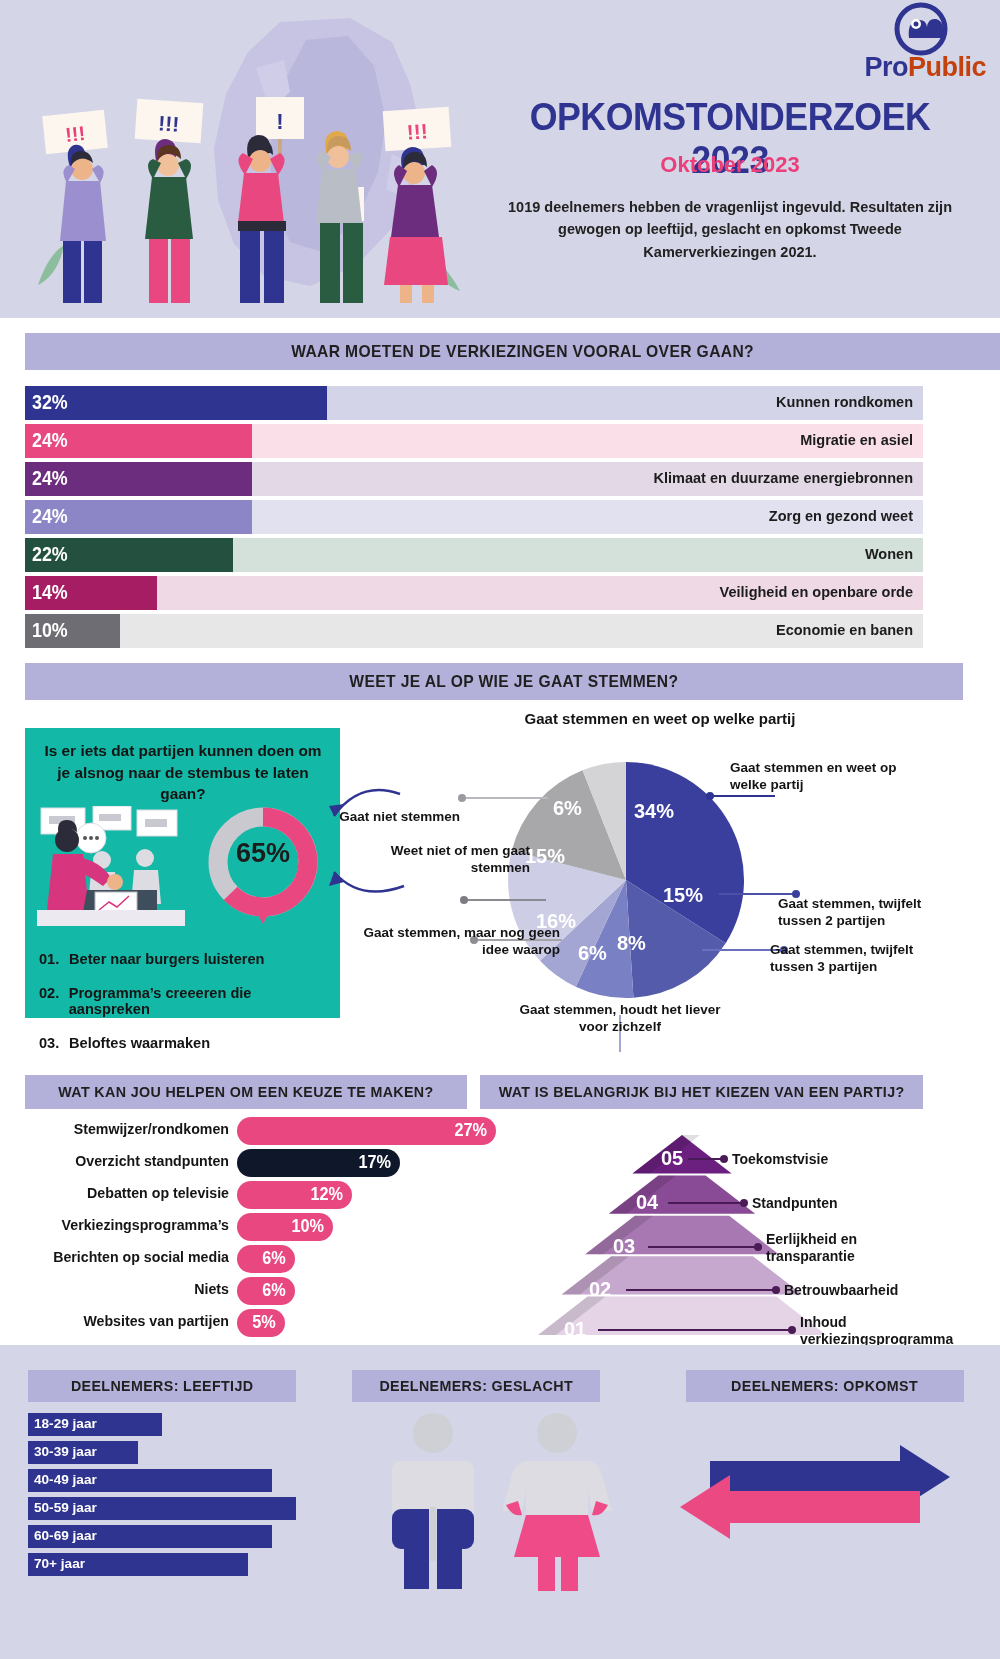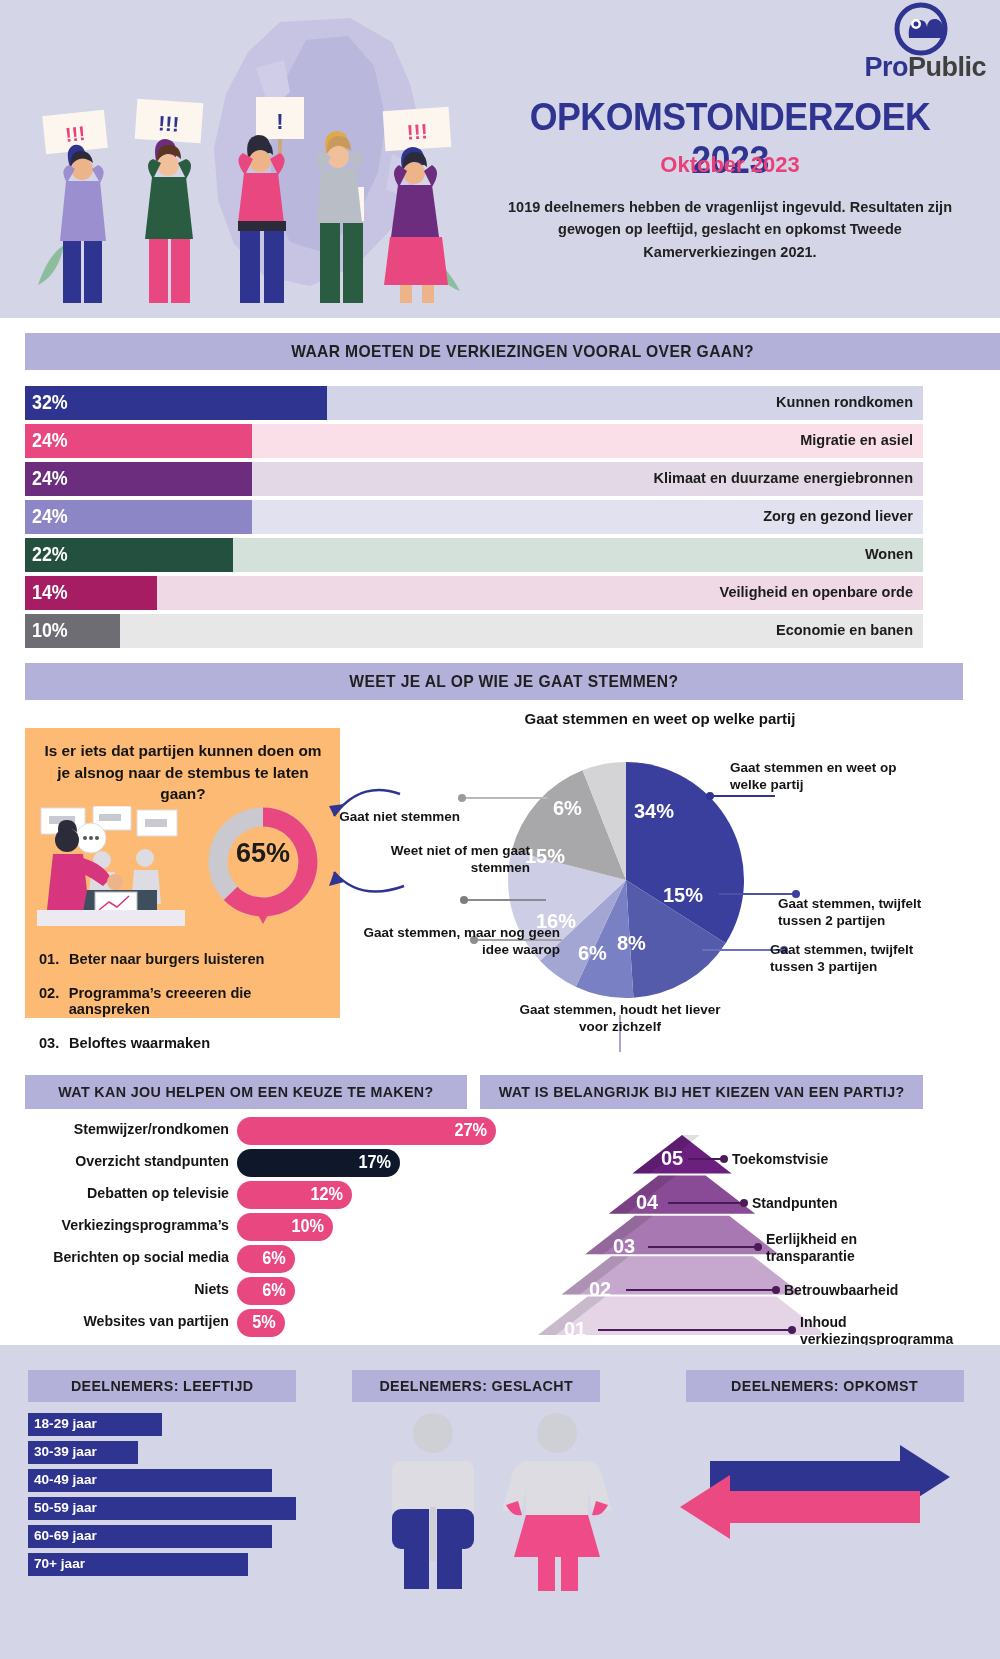--- a/index.html
+++ b/index.html
@@ -6,21 +6,21 @@
   body{font-family:"Liberation Sans",sans-serif;}
   #page{position:relative;width:1000px;height:1659px;background:#ffffff;overflow:hidden;}
 
   
   .header{position:absolute;left:0;top:0;width:1000px;height:318px;background:#d5d5e8;overflow:hidden;}
   .hdr-map{position:absolute;left:160px;top:14px;width:320px;height:290px;}
   .hdr-people{position:absolute;left:30px;top:95px;width:450px;height:215px;}
   .logo-mark{position:absolute;right:52px;top:2px;width:54px;height:54px;}
   .logo-text{position:absolute;right:14px;top:52px;font-size:27px;font-weight:bold;letter-spacing:-.5px;white-space:nowrap;}
   .logo-pro{color:#2f3490;}
-  .logo-pub{color:#404040;}
+  .logo-pub{color:#c2410c;}
   .hdr-title{position:absolute;left:480px;top:96px;width:500px;text-align:center;
     font-size:38px;font-weight:bold;color:#2f3490;letter-spacing:-0.5px;
     font-family:"Liberation Sans Narrow","Liberation Sans",sans-serif;transform:scaleX(.94);transform-origin:center;}
   .hdr-sub{position:absolute;left:480px;top:152px;width:500px;text-align:center;font-size:22px;font-weight:bold;color:#ea3f79;}
   .hdr-body{position:absolute;left:480px;top:196px;width:500px;text-align:center;font-size:14.5px;line-height:1.55;
     color:#222;font-weight:bold;padding:0 14px;box-sizing:border-box;}
 
   
   .banner{position:absolute;background:#b3b0da;display:flex;align-items:center;justify-content:center;}
   .banner span{font-size:17px;font-weight:bold;color:#1f1f1f;letter-spacing:.4px;
@@ -29,21 +29,21 @@
 
   
   .hbar-row{position:absolute;left:25px;width:898px;height:34px;}
   .hbar-track{position:absolute;left:0;top:0;height:34px;width:898px;}
   .hbar-fill{position:absolute;left:0;top:0;height:34px;}
   .hbar-val{position:absolute;left:7px;top:4px;font-size:21px;font-weight:bold;color:#fff;
     font-family:"Liberation Sans Narrow","Liberation Sans",sans-serif;transform:scaleX(.85);transform-origin:left;}
   .hbar-lab{position:absolute;right:10px;top:8px;font-size:14.5px;font-weight:bold;color:#1c1c1c;white-space:nowrap;}
 
   
-  .panel-grey{position:absolute;left:25px;top:728px;width:315px;height:290px;background:#fdba74;}
+  .panel-grey{position:absolute;left:25px;top:728px;width:315px;height:290px;background:#14b8a6;}
   .panel-q{position:absolute;left:12px;top:12px;width:292px;font-size:15.4px;font-weight:bold;color:#141414;
     line-height:1.4;text-align:center;}
   .panel-ill{position:absolute;left:12px;top:78px;width:148px;height:120px;}
   .donut-wrap{position:absolute;left:178px;top:74px;width:120px;height:128px;}
   .donut-val{position:absolute;left:178px;top:110px;width:120px;text-align:center;font-size:27px;font-weight:bold;color:#1c1c1c;}
   .panel-list{position:absolute;left:14px;top:205px;width:295px;}
   .panel-li{display:flex;font-size:14.6px;font-weight:bold;color:#151515;margin-bottom:5px;margin-top:18px;}
   .panel-li .num{width:30px;}
 
   
@@ -192,21 +192,21 @@
       <div class="hbar-row" style="top: 462px;">
         <div class="hbar-track" style="background:#e2d8e6"></div>
         <div class="hbar-fill" style="width:227px;background:#6d2d7f"></div>
         <div class="hbar-val">24%</div>
         <div class="hbar-lab">Klimaat en duurzame energiebronnen</div>
       </div>
       <div class="hbar-row" style="top: 500px;">
         <div class="hbar-track" style="background:#e2e1f0"></div>
         <div class="hbar-fill" style="width:227px;background:#8c86c6"></div>
         <div class="hbar-val">24%</div>
-        <div class="hbar-lab">Zorg en gezond liever</div>
+        <div class="hbar-lab">Zorg en gezond weet</div>
       </div>
       <div class="hbar-row" style="top: 538px;">
         <div class="hbar-track" style="background:#d4e0da"></div>
         <div class="hbar-fill" style="width:208px;background:#23503f"></div>
         <div class="hbar-val">22%</div>
         <div class="hbar-lab">Wonen</div>
       </div>
       <div class="hbar-row" style="top: 576px;">
         <div class="hbar-track" style="background:#eed9e5"></div>
         <div class="hbar-fill" style="width:132px;background:#a61d64"></div>

